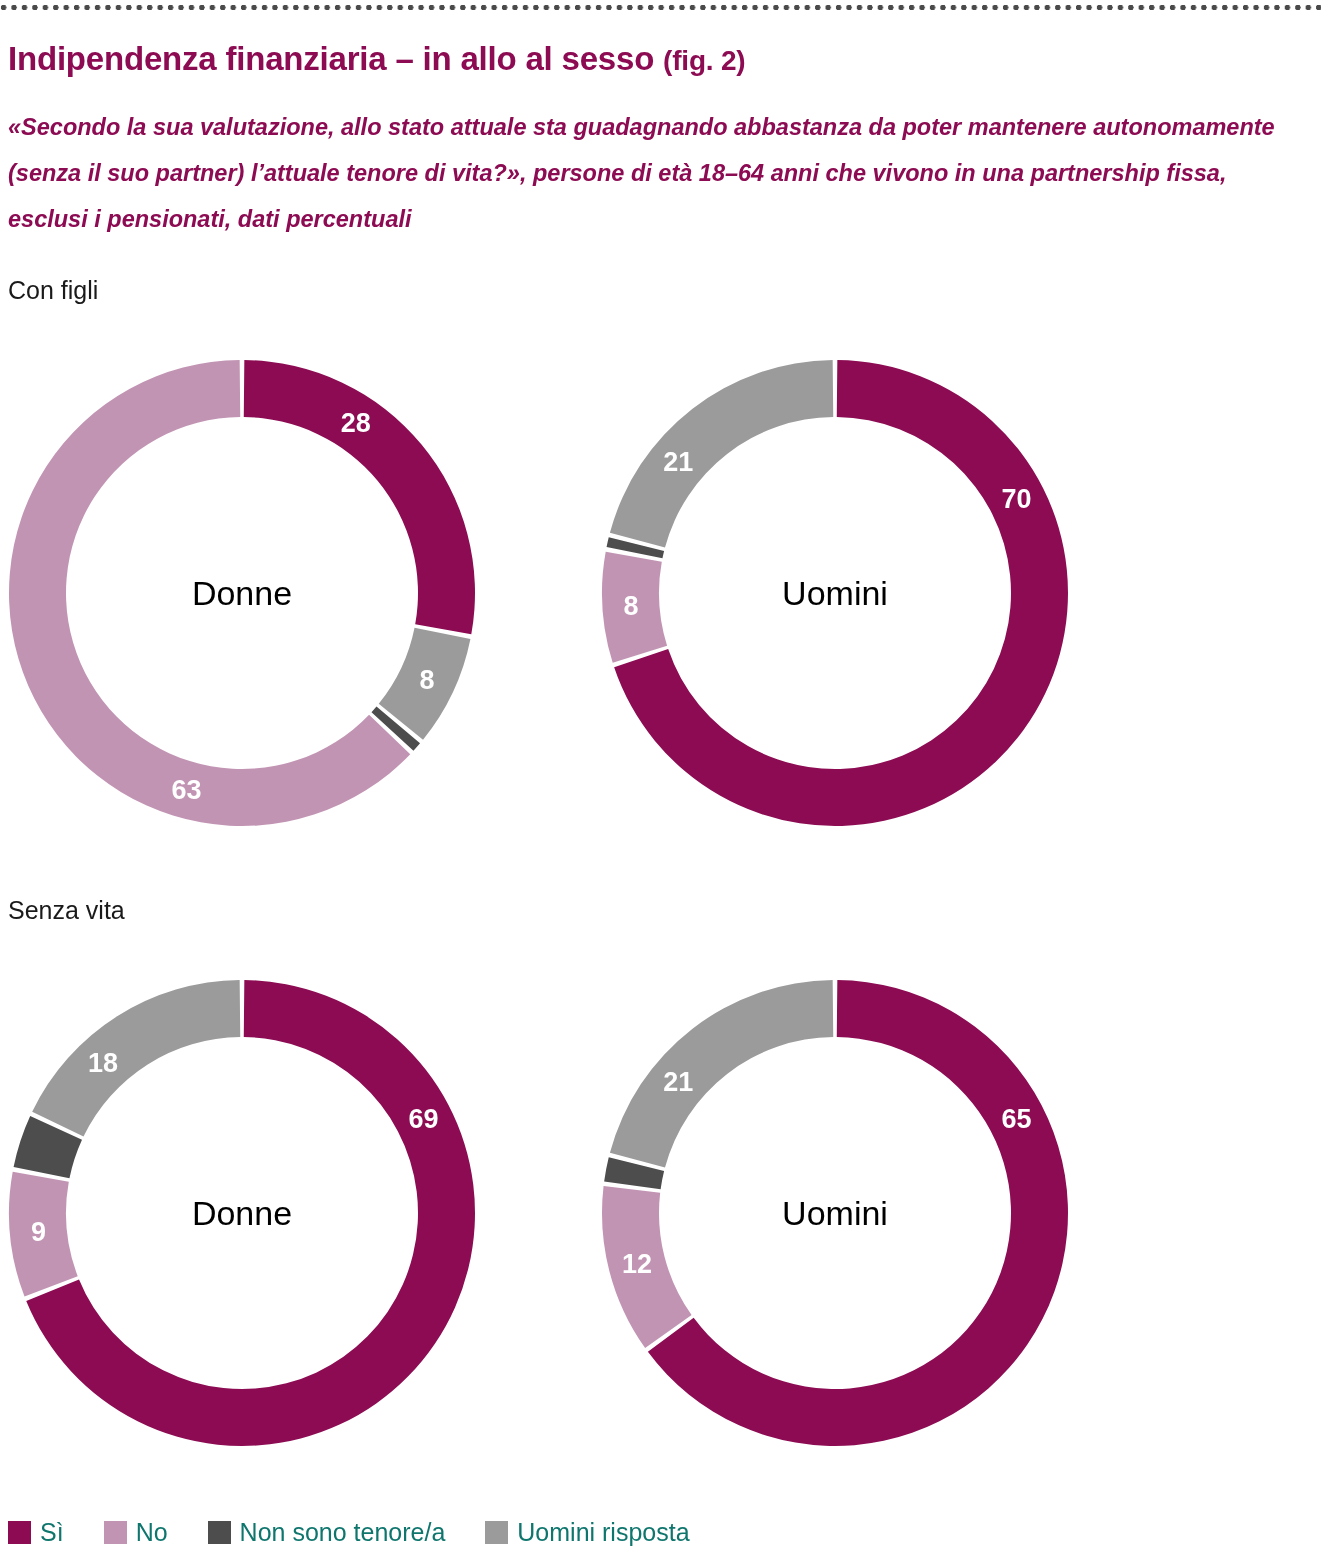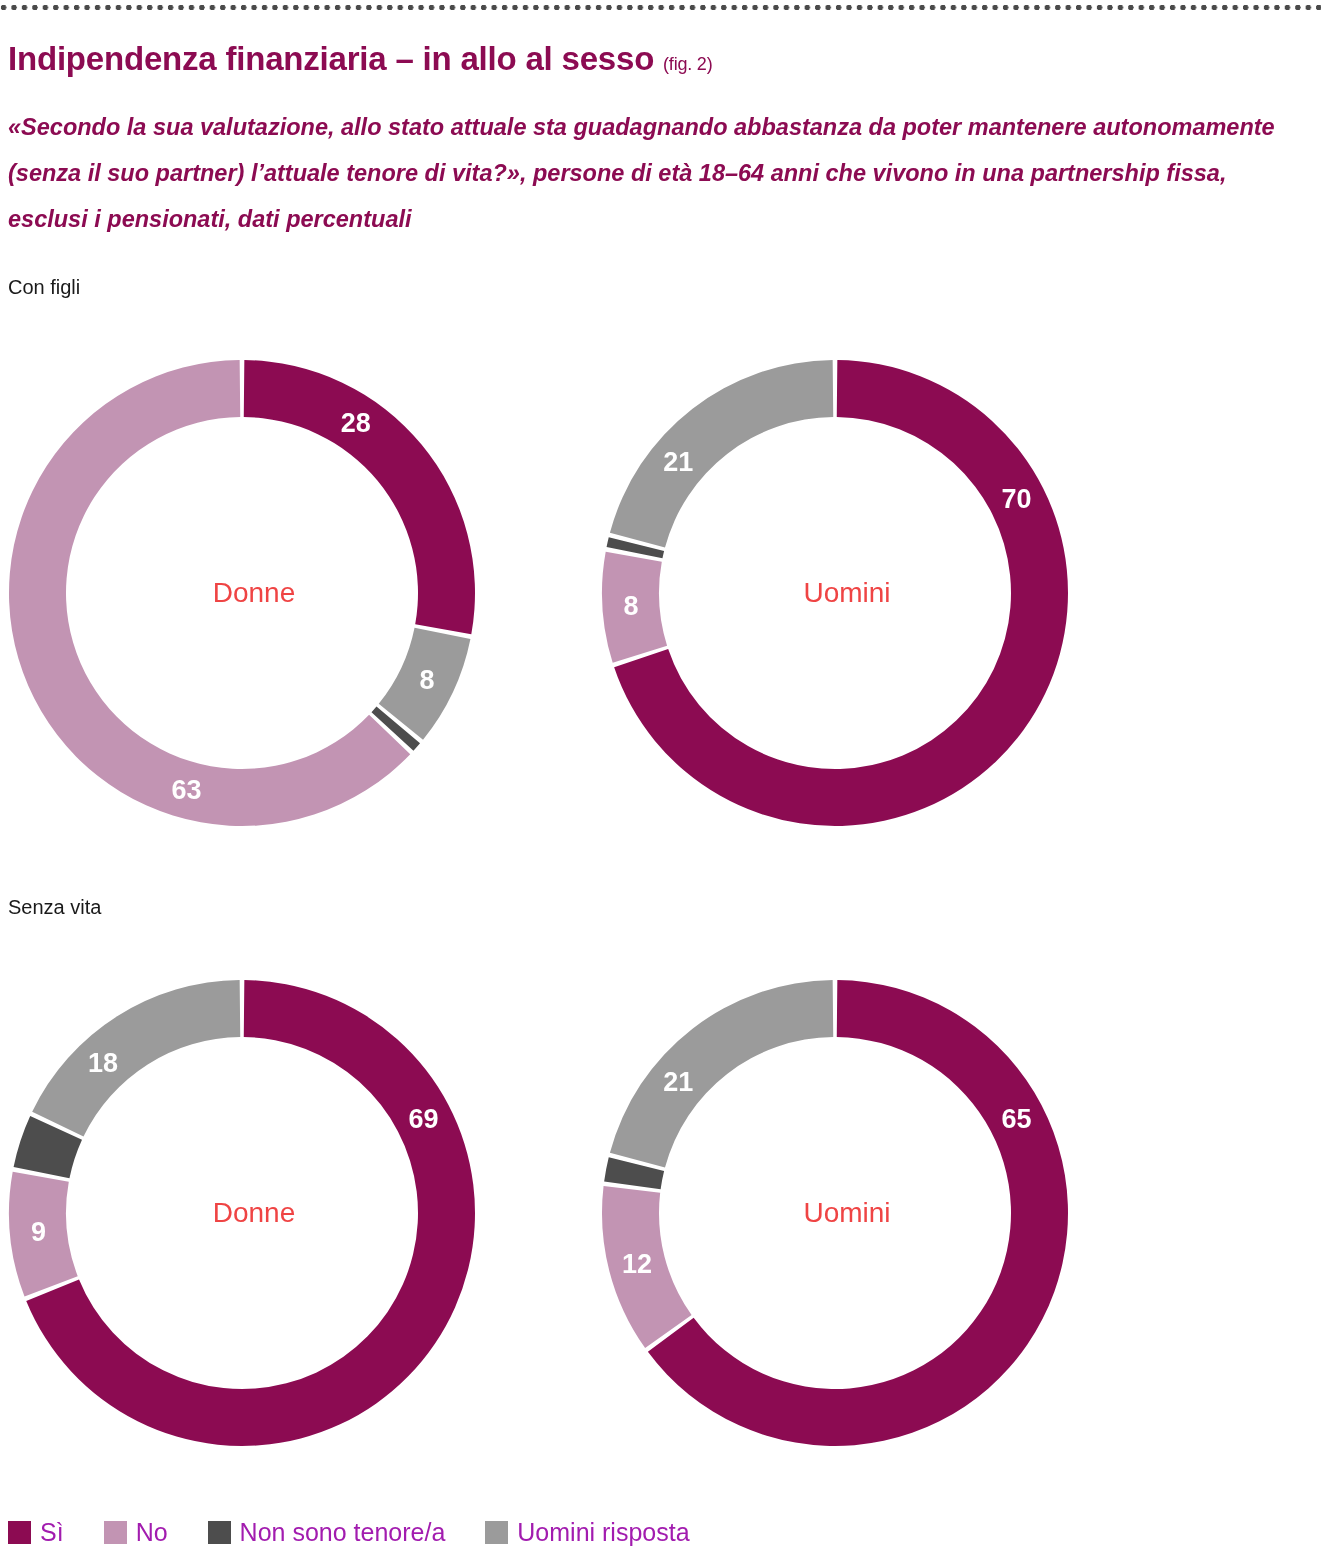--- a/index.html
+++ b/index.html
@@ -32,61 +32,61 @@
     position: absolute;
     left: 8px;
     top: 40px;
     color: #8C0B52;
     font-size: 33px;
     font-weight: 700;
     letter-spacing: -0.2px;
     white-space: nowrap;
   }
   #title .fig {
-    font-size: 18px;
-    font-weight: 400;
+    font-size: 28px;
+    font-weight: 700;
   }
   #subtitle {
     position: absolute;
     left: 8px;
     top: 104px;
     width: 1290px;
     color: #8C0B52;
     font-size: 23.5px;
     font-weight: 700;
     font-style: italic;
     line-height: 46px;
   }
 
   .group-label {
     position: absolute;
     left: 8px;
     color: #1a1a1a;
-    font-size: 20px;
+    font-size: 25px;
     font-weight: 400;
   }
   #label-con-figli { top: 276px; }
   #label-senza-figli { top: 896px; }
 
   
   .donut {
     position: absolute;
   }
   .donut svg { display: block; }
   .donut-center-label {
     position: absolute;
-    left: 12px;
+    left: 0;
     top: 0;
     width: 100%;
     height: 100%;
     display: flex;
     align-items: center;
     justify-content: center;
-    font-size: 28px;
-    color: #ef4444;
+    font-size: 34px;
+    color: #000000;
     pointer-events: none;
   }
   .slice-value {
     font-family: "Liberation Sans", sans-serif;
     font-size: 27px;
     font-weight: 700;
     fill: #ffffff;
   }
 
   #donut-donne-con-figli  { left: 7px;   top: 358px; }
@@ -110,21 +110,21 @@
     white-space: nowrap;
   }
   .legend-swatch {
     width: 23px;
     height: 23px;
     margin-right: 9px;
     flex: 0 0 auto;
   }
   .legend-label {
     font-size: 25px;
-    color: #a21caf;
+    color: #0f766e;
     line-height: 25px;
   }
 </style>
 </head>
 <body>
 
 <div id="top-rule"></div>
 
 <div id="title">
   <span>Indipendenza finanziaria – in allo al sesso</span>

